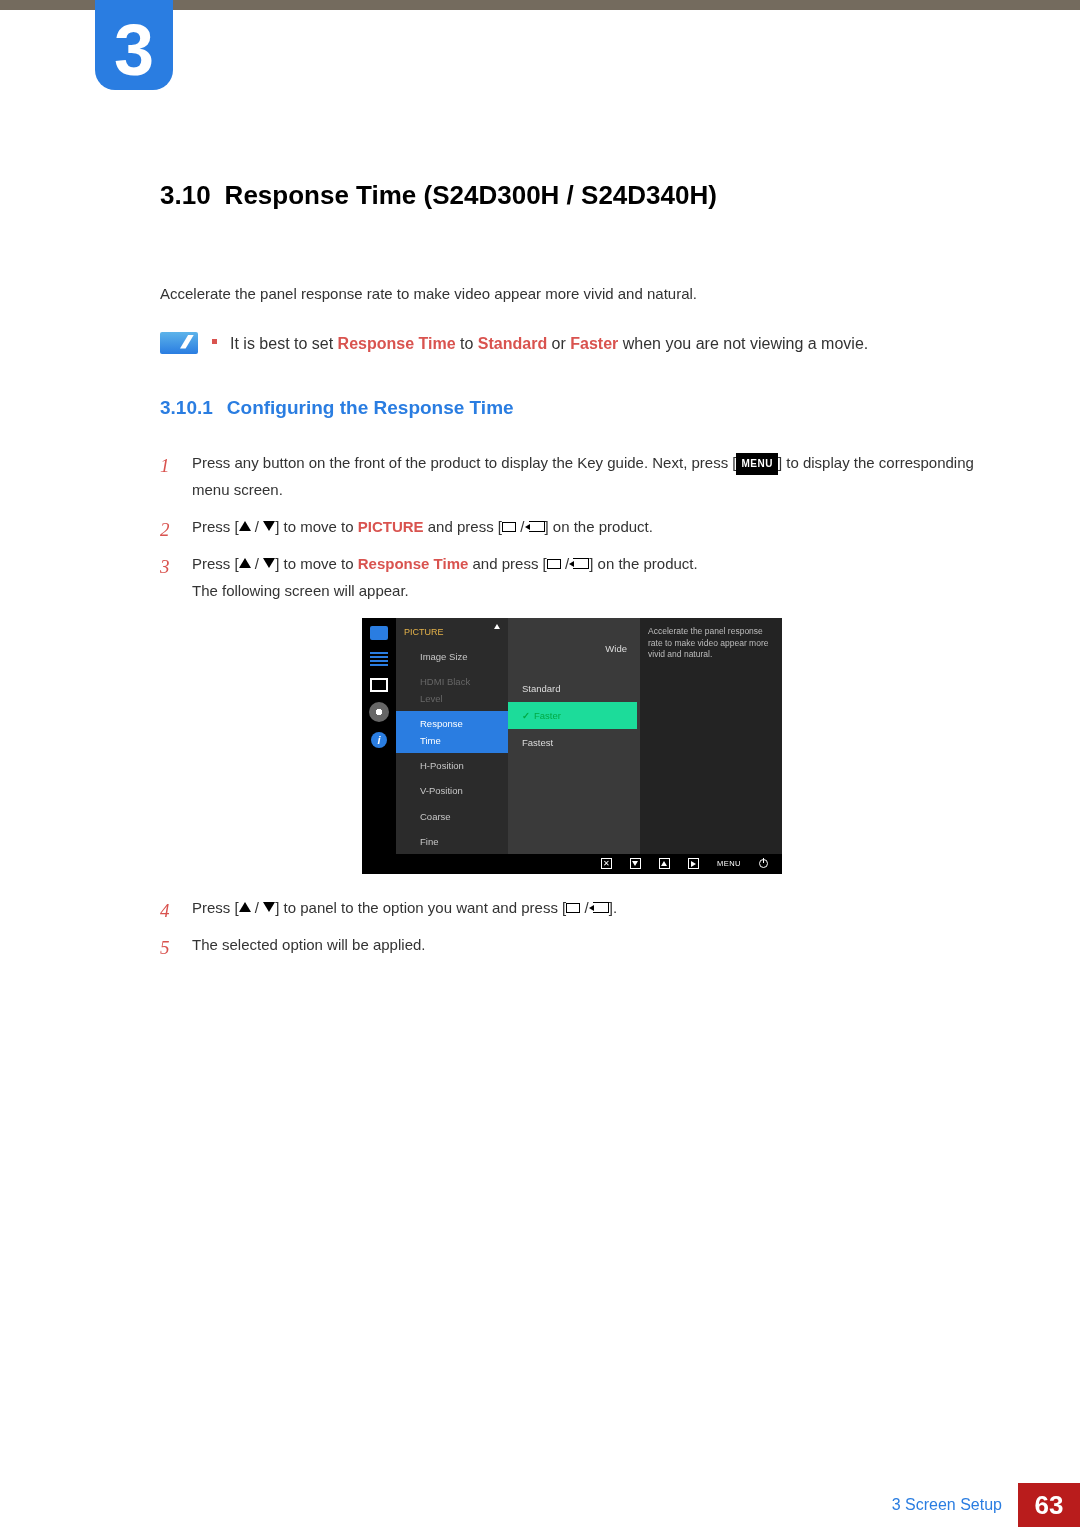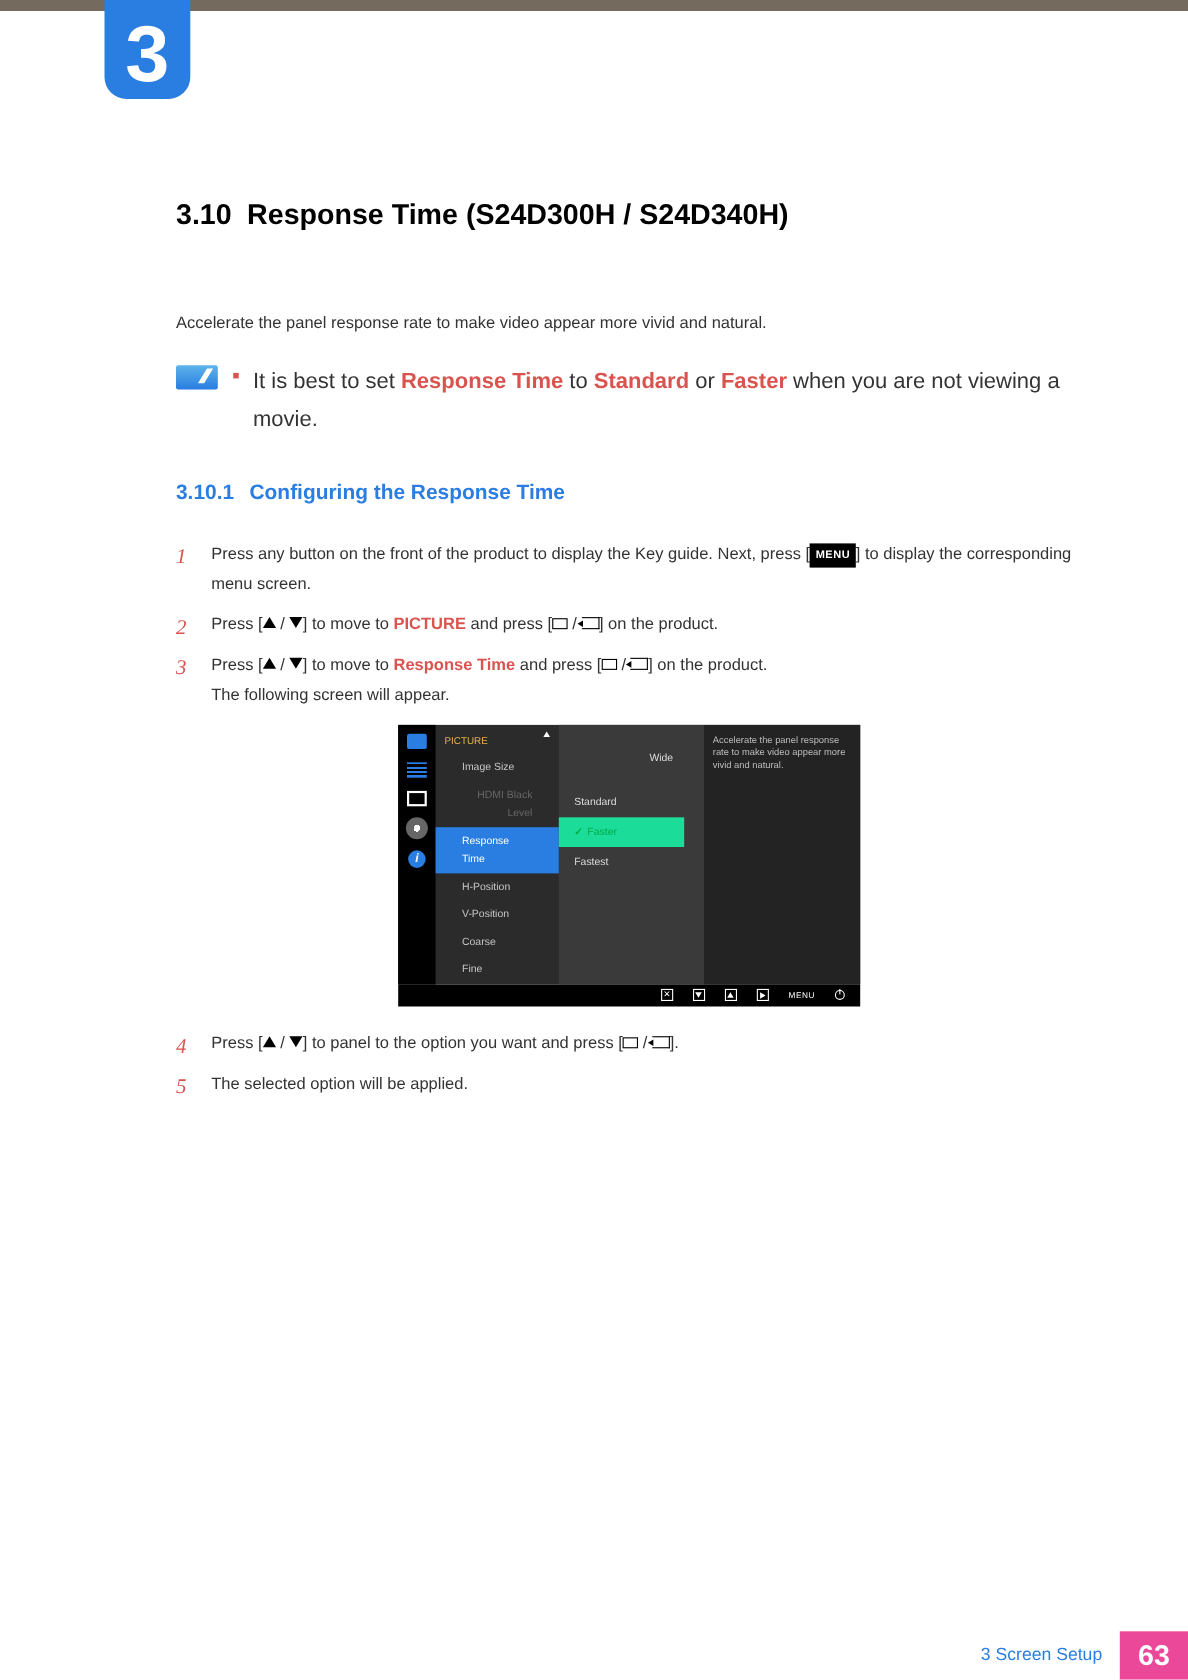--- a/index.html
+++ b/index.html
@@ -83,21 +83,21 @@
     position: absolute;
     right: 4px; top: 3px;
     width: 14px; height: 14px;
     background: #fff;
     clip-path: polygon(0 100%, 40% 100%, 100% 0, 60% 0);
   }
   .note-list { list-style: none; flex: 1; }
   .note-list li {
     position: relative;
     padding-left: 18px;
-    font-size: 20px;
+    font-size: 16px;
     line-height: 1.7;
     margin-bottom: 6px;
   }
   .note-list li::before {
     content: "";
     position: absolute;
     left: 0; top: 9px;
     width: 5px; height: 5px;
     background: #d9534f;
   }
@@ -202,25 +202,25 @@
     background: #2a7de1; color: #fff; text-align: center;
     font-size: 11px; line-height: 16px; font-weight: bold; font-style: italic;
   }
   .osd-col1 { width: 112px; position: relative; }
   .osd-col1 .hdr {
     color: #e4b24a; font-size: 9px; padding: 6px 8px 4px;
     display: flex; justify-content: space-between;
   }
   .osd-col1 .row { padding: 4px 24px; font-size: 9.5px; color: #c7c7c7; }
   .osd-col1 .row.sel { background: #2a7de1; color: #fff; }
-  .osd-col1 .row.dim { color: #666; text-align: right; }
+  .osd-col1 .row.dim { color: #666; }
   .osd-col2 {
     width: 132px;
     background: #3a3a3a;
-    padding: 18px 18px 0 0;
+    padding: 18px 3px 0 0;
   }
   .osd-col2 .wide { text-align: right; padding: 4px 10px 18px; font-size: 9.5px; color: #ddd; }
   .osd-col2 .opt { padding: 5px 14px; font-size: 9.5px; color: #ddd; }
   .osd-col2 .opt.sel { background: #1cdc9a; color: #0a4; position: relative; }
   .osd-col2 .opt.sel::before { content: "✓"; color: #0a4; margin-right: 4px; font-weight: bold; }
   .osd-col3 {
     flex: 1;
     background: #232323;
     padding: 8px;
     font-size: 8.5px;
@@ -258,21 +258,21 @@
     align-items: stretch;
   }
   .footer-label {
     color: #2a7de1;
     font-size: 16px;
     align-self: center;
     padding-right: 16px;
   }
   .footer-page {
     width: 62px;
-    background: #ec4899;
+    background: #b91c1c;
     color: #fff;
     font-size: 26px;
     font-weight: bold;
     display: flex;
     align-items: center;
     justify-content: center;
   }
 </style>
 </head>
 <body>

